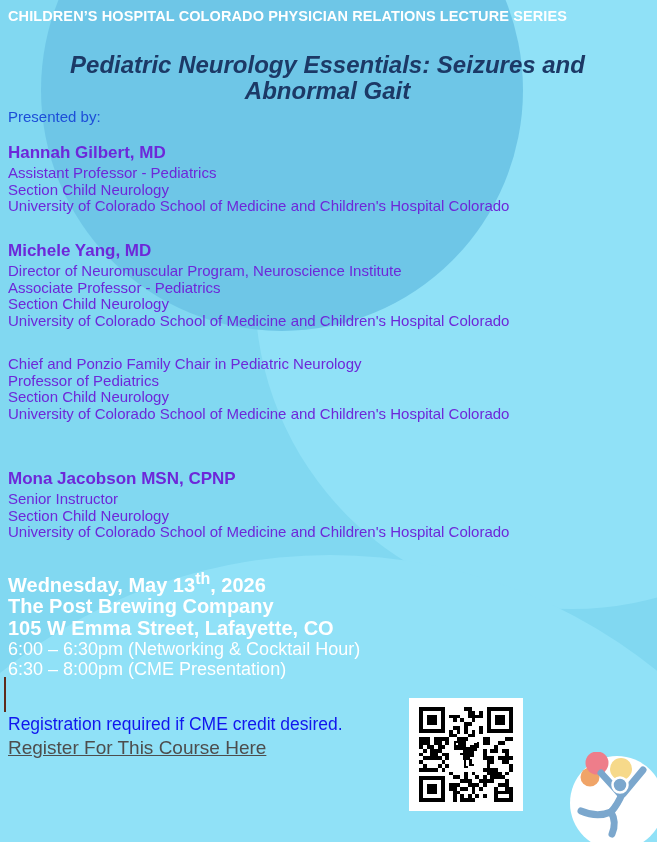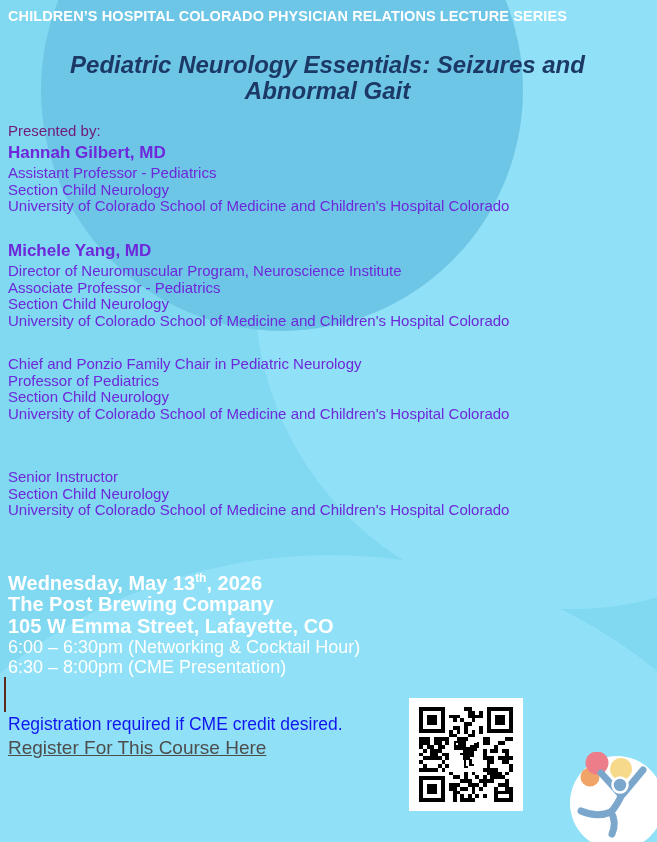--- a/index.html
+++ b/index.html
@@ -22,32 +22,32 @@
     position:absolute;left:8px;top:8px;width:645px;
     color:#FFFFFF;font-size:14.5px;font-weight:bold;letter-spacing:.1px;
     white-space:nowrap;
   }
   .title{
     position:absolute;left:12px;right:14px;top:52px;
     text-align:center;color:#1C3966;
     font-size:24px;line-height:26px;font-weight:bold;font-style:italic;
   }
   .presented-by{
-    position:absolute;left:8px;top:122px;
-    color:#701a75;font-size:15px;
+    position:absolute;left:8px;top:108px;
+    color:#1d4ed8;font-size:15px;
   }
   .presenter{position:absolute;left:8px;color:#6d28d9;}
   .presenter .pname{font-size:17px;font-weight:bold;line-height:20px;margin-bottom:2px;}
   .presenter .pline{font-size:15px;line-height:16.5px;}
   .p1{top:143px;} .p2{top:241px;} .p3{top:356px;} .p4{top:469px;}
 
   .event{position:absolute;left:8px;top:568px;color:#FFFFFF;}
   .ev-bold{font-size:20px;font-weight:bold;line-height:21.5px;}
   .ev-reg{font-size:18px;line-height:20px;}
-  .ev-bold sup{font-size:12px;}
+  .ev-bold sup{font-size:16px;}
 
   .caret{
     position:absolute;left:4px;top:677px;width:2px;height:35px;
     background:#5F2B1B;
   }
 
   .reg-note{
     position:absolute;left:8px;top:714px;
     color:#1016EE;font-size:17.5px;font-weight:normal;
   }
@@ -114,20 +114,21 @@
     </div>
 
     <div class="presenter p3">
       <div class="pline">Chief and Ponzio Family Chair in Pediatric Neurology</div>
       <div class="pline">Professor of Pediatrics</div>
       <div class="pline">Section Child Neurology</div>
       <div class="pline">University of Colorado School of Medicine and Children's Hospital Colorado</div>
     </div>
 
     <div class="presenter p4">
+      <div class="pname">Mona Jacobson MSN, CPNP</div>
       <div class="pline">Senior Instructor</div>
       <div class="pline">Section Child Neurology</div>
       <div class="pline">University of Colorado School of Medicine and Children's Hospital Colorado</div>
     </div>
 
     <div class="event">
       <div class="ev-bold"><span>Wednesday, May 13</span><sup>th</sup><span>, 2026</span></div>
       <div class="ev-bold">The Post Brewing Company</div>
       <div class="ev-bold">105 W Emma Street, Lafayette, CO</div>
       <div class="ev-reg">6:00 – 6:30pm (Networking &amp; Cocktail Hour)</div>

